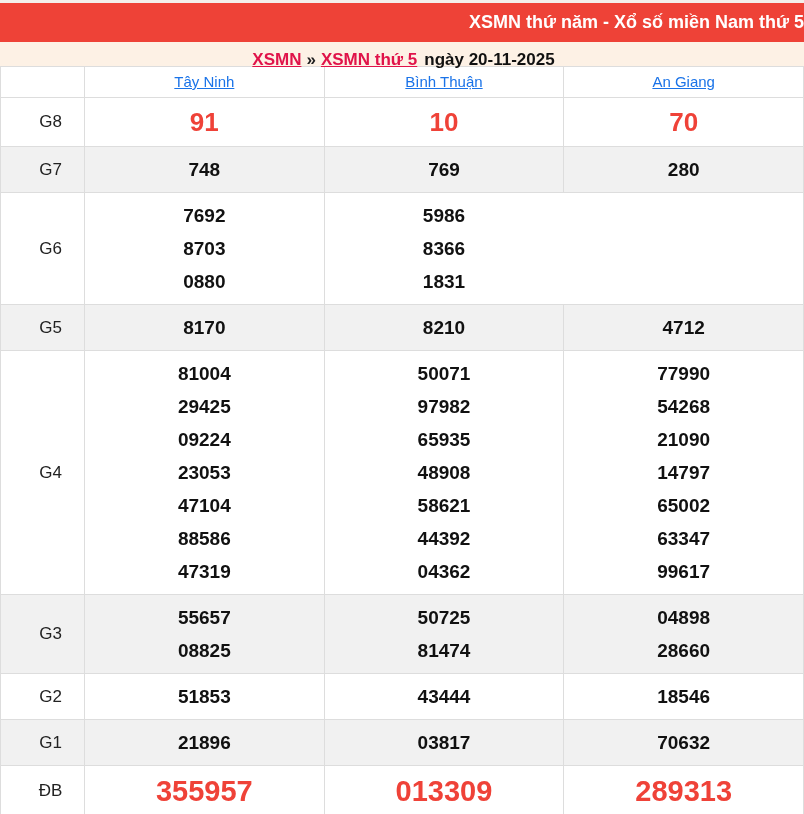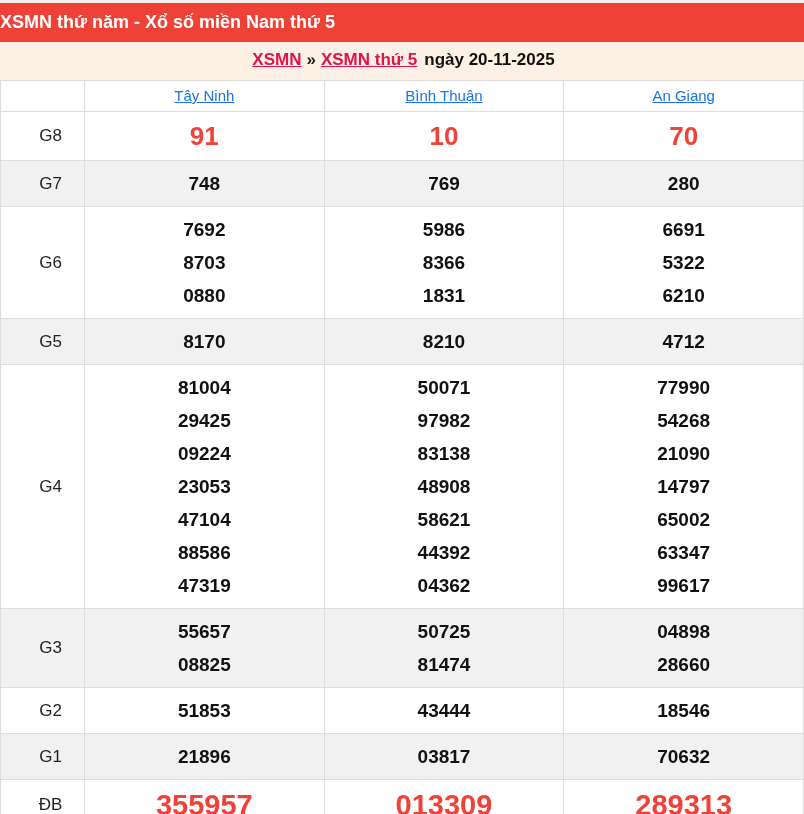--- a/index.html
+++ b/index.html
@@ -9,27 +9,27 @@
     color: #1e1e1e;
   }
   .top-strip {
     height: 3px;
     background: #f4efeb;
   }
   .banner {
     height: 39px;
     background: var(--banner-red, #ee4237);
     color: #ffffff;
-    text-align: left;
+    text-align: right;
     line-height: 39px;
     font-size: 18px;
     font-weight: bold;
   }
   .breadcrumb-bar {
-    height: 38px;
+    height: 24px;
     background: var(--cream, #fdf1e5);
     text-align: center;
     line-height: 35px;
     font-size: 17px;
     font-weight: bold;
   }
   .breadcrumb-bar a {
     color: var(--link-red, #e0134a);
     text-decoration: underline;
     cursor: pointer;
@@ -138,25 +138,20 @@
       <div class="cell value-cell">
         <div class="num">7692</div>
         <div class="num">8703</div>
         <div class="num">0880</div>
       </div>
       <div class="cell value-cell">
         <div class="num">5986</div>
         <div class="num">8366</div>
         <div class="num">1831</div>
       </div>
-      <div class="cell value-cell">
-        <div class="num">6691</div>
-        <div class="num">5322</div>
-        <div class="num">6210</div>
-      </div>
     </div>
     <div class="row alt">
       <div class="cell label-cell">G5</div>
       <div class="cell value-cell">
         <div class="num">8170</div>
       </div>
       <div class="cell value-cell">
         <div class="num">8210</div>
       </div>
       <div class="cell value-cell">
@@ -170,21 +165,21 @@
         <div class="num">29425</div>
         <div class="num">09224</div>
         <div class="num">23053</div>
         <div class="num">47104</div>
         <div class="num">88586</div>
         <div class="num">47319</div>
       </div>
       <div class="cell value-cell">
         <div class="num">50071</div>
         <div class="num">97982</div>
-        <div class="num">83138</div>
+        <div class="num">65935</div>
         <div class="num">48908</div>
         <div class="num">58621</div>
         <div class="num">44392</div>
         <div class="num">04362</div>
       </div>
       <div class="cell value-cell">
         <div class="num">77990</div>
         <div class="num">54268</div>
         <div class="num">21090</div>
         <div class="num">14797</div>

